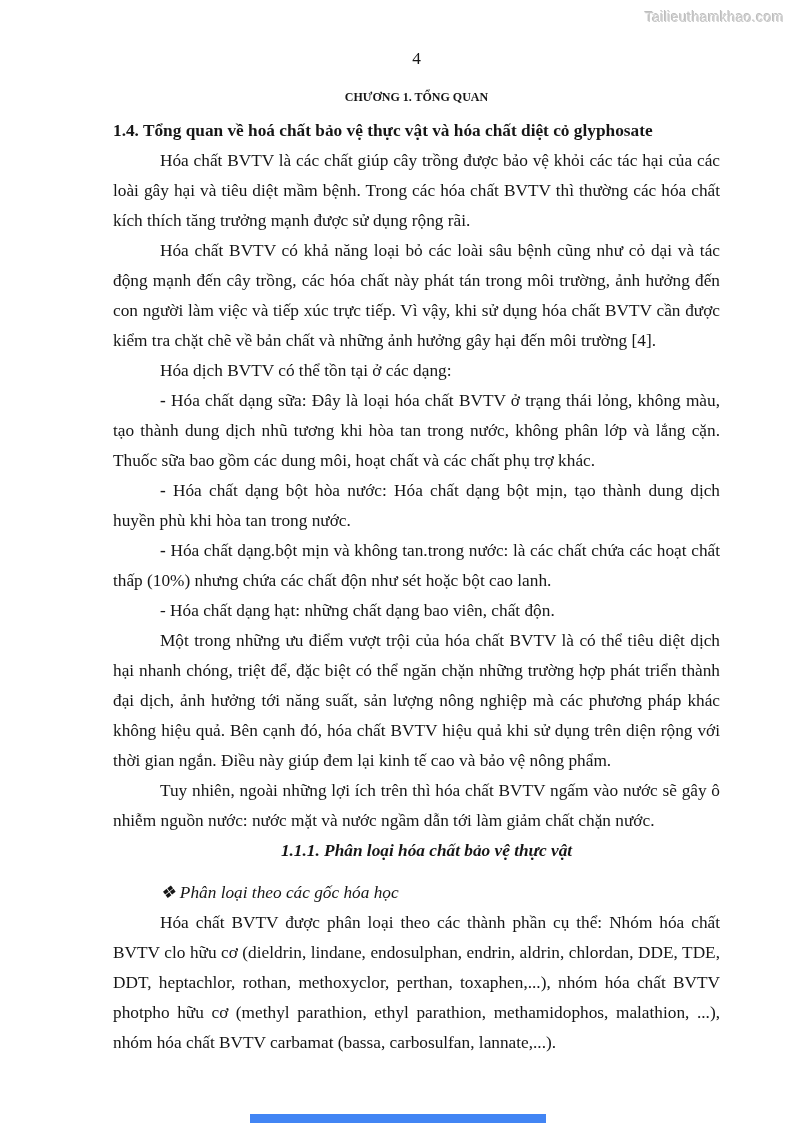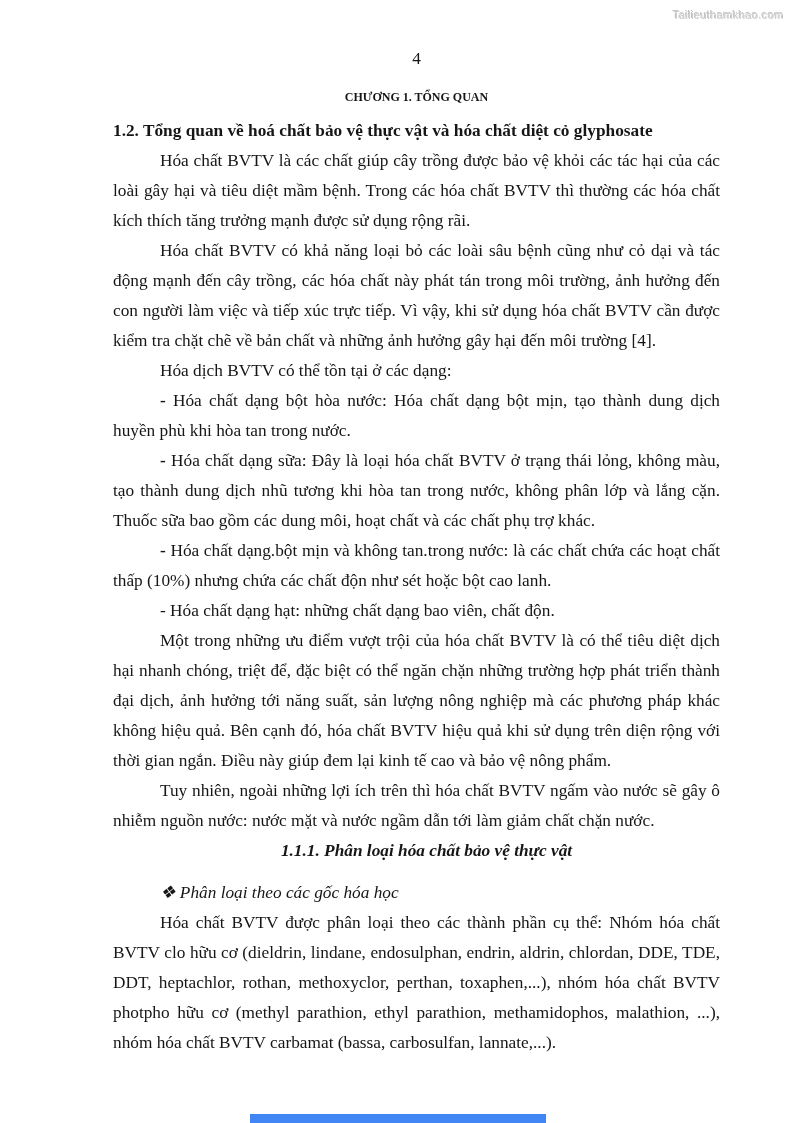--- a/index.html
+++ b/index.html
@@ -12,21 +12,21 @@
     position: relative;
   }
   .page {
     position: absolute; inset: 0;
     background: #ffffff;
   }
   .watermark {
     position: absolute;
     top: 9px; right: 11px;
     font-family: "Liberation Sans", "DejaVu Sans", sans-serif;
-    font-size: 11px;
+    font-size: 14px;
     letter-spacing: 0.4px;
     color: #c9c9c9;
     text-shadow: 1px 1px 0 #ffffff, -1px -1px 0 #bdbdbd;
     user-select: none;
   }
   .content {
     position: absolute;
     left: 113px; top: 44px;
     width: 607px;
     font-size: 17.3px;
@@ -78,28 +78,28 @@
 
 <div class="page">
 
   <div class="watermark" style="color: rgb(201, 201, 201);">Tailieuthamkhao.com</div>
 
   <div class="content">
     <div class="page-number">4</div>
 
     <h1 class="chapter-title">CHƯƠNG 1. TỔNG QUAN</h1>
 
-    <h2 class="section-heading">1.2. Tổng quan về hoá chất bảo vệ thực vật và hóa chất diệt cỏ glyphosate</h2>
+    <h2 class="section-heading">1.4. Tổng quan về hoá chất bảo vệ thực vật và hóa chất diệt cỏ glyphosate</h2>
 
     <div>
         <p class="para body">Hóa chất BVTV là các chất giúp cây trồng được bảo vệ khỏi các tác hại của các loài gây hại và tiêu diệt mầm bệnh. Trong các hóa chất BVTV thì thường các hóa chất kích thích tăng trưởng mạnh được sử dụng rộng rãi.</p>
         <p class="para body">Hóa chất BVTV có khả năng loại bỏ các loài sâu bệnh cũng như cỏ dại và tác động mạnh đến cây trồng, các hóa chất này phát tán trong môi trường, ảnh hưởng đến con người làm việc và tiếp xúc trực tiếp. Vì vậy, khi sử dụng hóa chất BVTV cần được kiểm tra chặt chẽ về bản chất và những ảnh hưởng gây hại đến môi trường [4].</p>
         <p class="para body">Hóa dịch BVTV có thể tồn tại ở các dạng:</p>
+        <p class="para dash"><span class="marker-bold">- </span>Hóa chất dạng sữa: Đây là loại hóa chất BVTV ở trạng thái lỏng, không màu, tạo thành dung dịch nhũ tương khi hòa tan trong nước, không phân lớp và lắng cặn. Thuốc sữa bao gồm các dung môi, hoạt chất và các chất phụ trợ khác.</p>
         <p class="para dash"><span class="marker-bold">- </span>Hóa chất dạng bột hòa nước: Hóa chất dạng bột mịn, tạo thành dung dịch huyền phù khi hòa tan trong nước.</p>
-        <p class="para dash"><span class="marker-bold">- </span>Hóa chất dạng sữa: Đây là loại hóa chất BVTV ở trạng thái lỏng, không màu, tạo thành dung dịch nhũ tương khi hòa tan trong nước, không phân lớp và lắng cặn. Thuốc sữa bao gồm các dung môi, hoạt chất và các chất phụ trợ khác.</p>
         <p class="para dash"><span class="marker-bold">- </span>Hóa chất dạng.bột mịn và không tan.trong nước: là các chất chứa các hoạt chất thấp (10%) nhưng chứa các chất độn như sét hoặc bột cao lanh.</p>
         <p class="para dash"><span class="marker">- </span>Hóa chất dạng hạt: những chất dạng bao viên, chất độn.</p>
         <p class="para body">Một trong những ưu điểm vượt trội của hóa chất BVTV là có thể tiêu diệt dịch hại nhanh chóng, triệt để, đặc biệt có thể ngăn chặn những trường hợp phát triển thành đại dịch, ảnh hưởng tới năng suất, sản lượng nông nghiệp mà các phương pháp khác không hiệu quả. Bên cạnh đó, hóa chất BVTV hiệu quả khi sử dụng trên diện rộng với thời gian ngắn. Điều này giúp đem lại kinh tế cao và bảo vệ nông phẩm.</p>
         <p class="para body">Tuy nhiên, ngoài những lợi ích trên thì hóa chất BVTV ngấm vào nước sẽ gây ô nhiễm nguồn nước: nước mặt và nước ngầm dẫn tới làm giảm chất chặn nước.</p>
         <p class="para subsection">1.1.1. Phân loại hóa chất bảo vệ thực vật</p>
         <p class="para bullet"><span class="marker">❖ </span>Phân loại theo các gốc hóa học</p>
         <p class="para body">Hóa chất BVTV được phân loại theo các thành phần cụ thể: Nhóm hóa chất BVTV clo hữu cơ (dieldrin, lindane, endosulphan, endrin, aldrin, chlordan, DDE, TDE, DDT, heptachlor, rothan, methoxyclor, perthan, toxaphen,...), nhóm hóa chất BVTV photpho hữu cơ (methyl parathion, ethyl parathion, methamidophos, malathion, ...), nhóm hóa chất BVTV carbamat (bassa, carbosulfan, lannate,...).</p>
       </div>
   </div>
 

